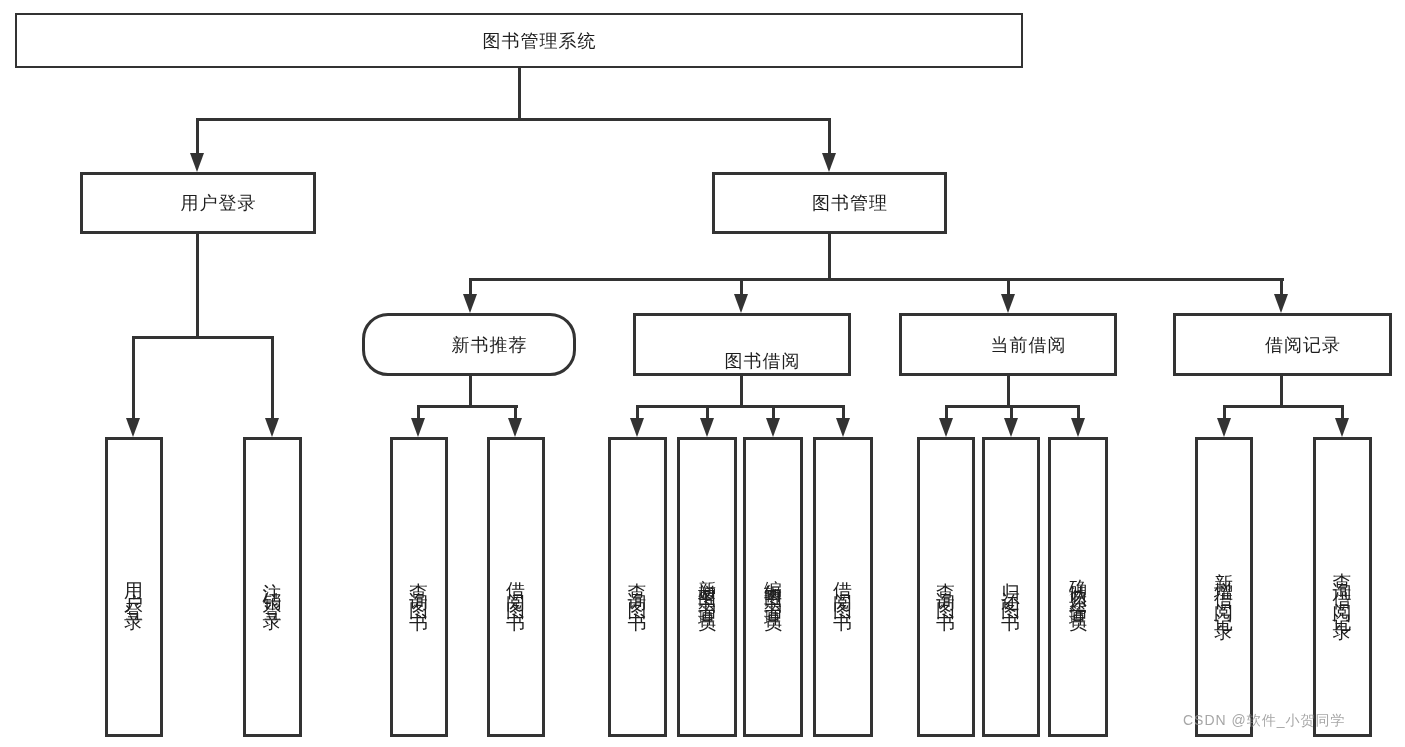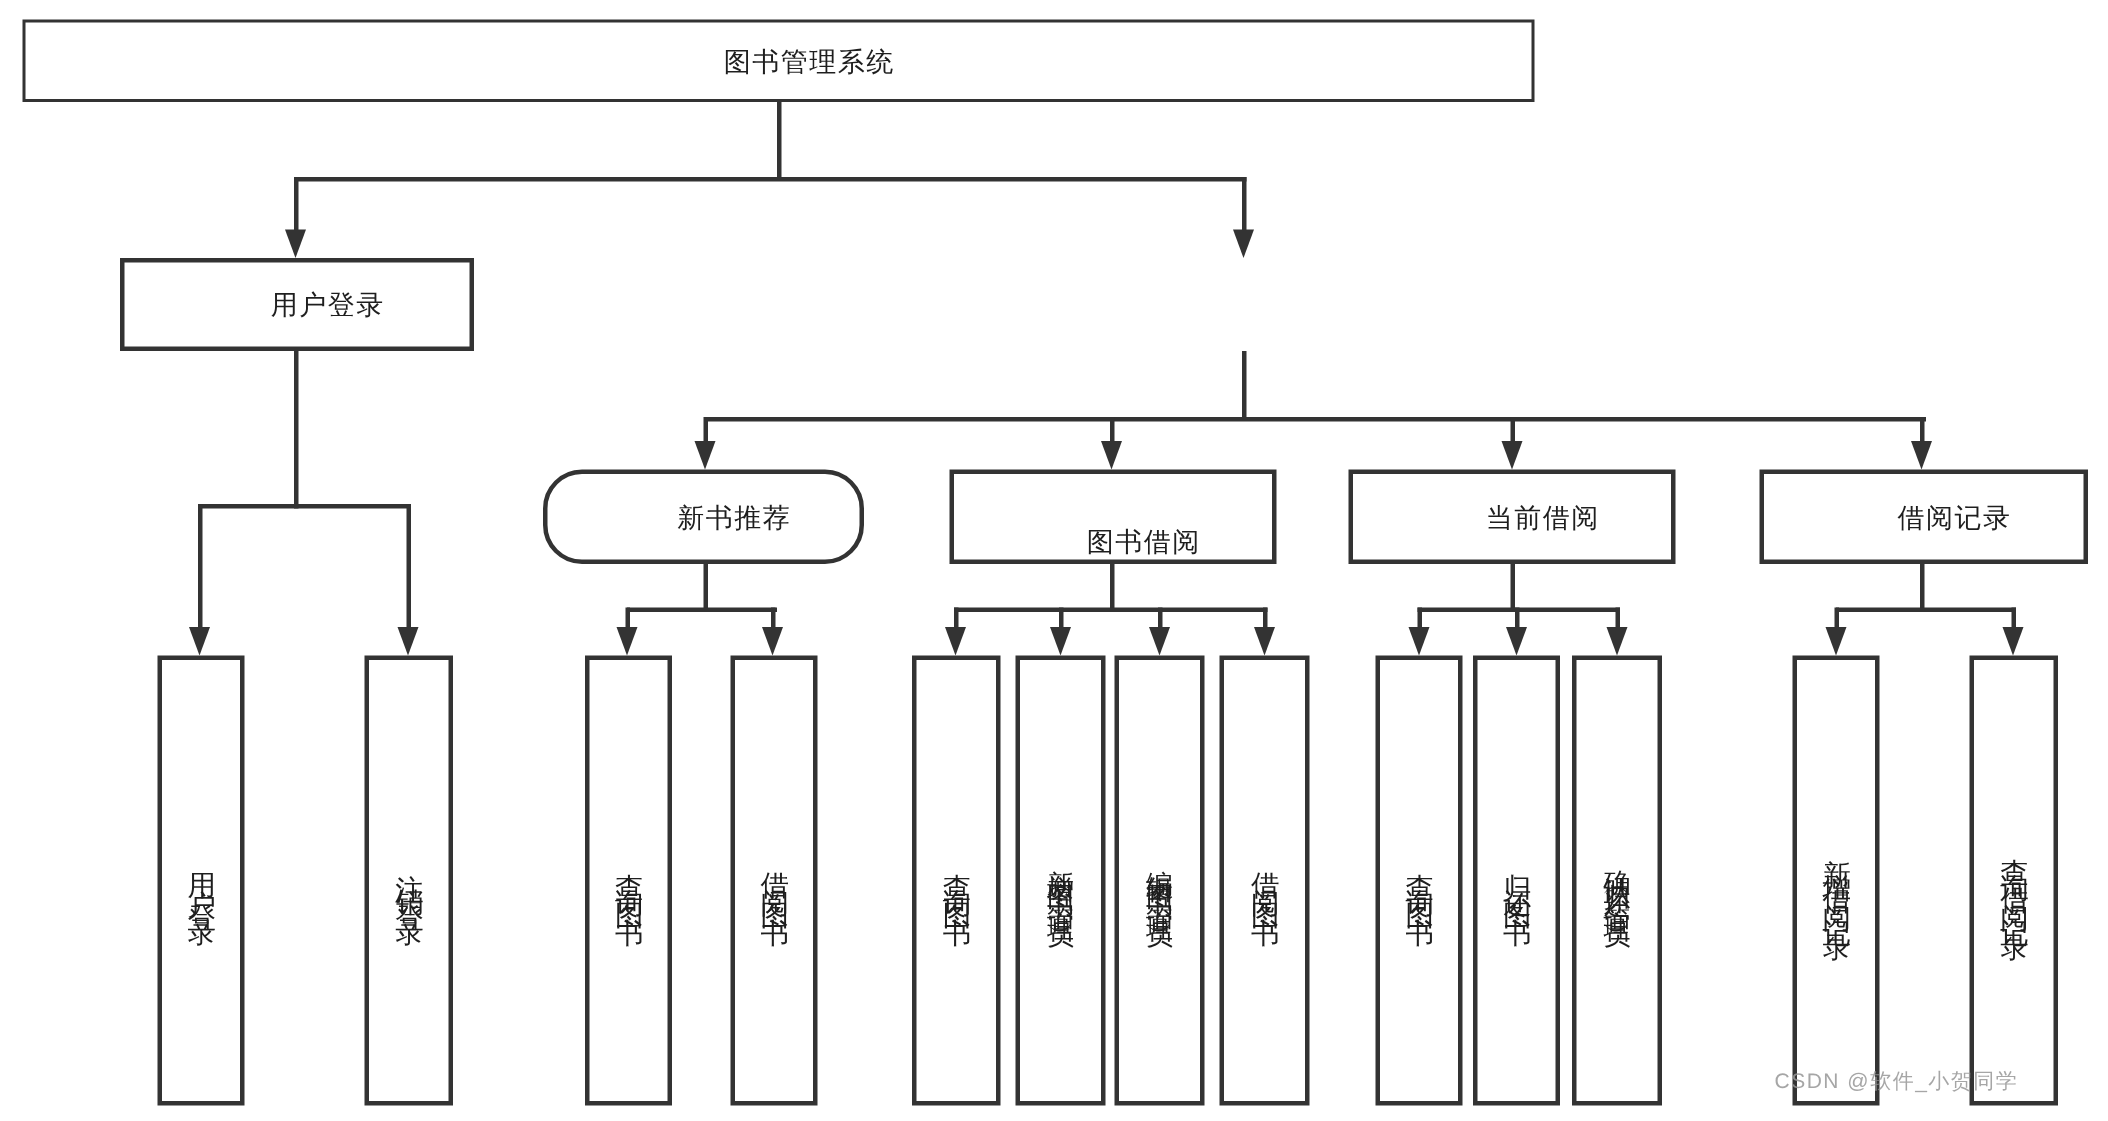--- a/index.html
+++ b/index.html
@@ -46,20 +46,23 @@
 <div id="stage">
 
   <div class="node root" style="left:15px;top:13px;width:1008px;height:55px;">
     <span class="hlabel">图书管理系统</span>
   </div>
 
   <div class="node" style="left:80px;top:172px;width:236px;height:62px;">
     <span class="hlabel">用户登录</span>
   </div>
 
+  <div class="node" style="left:712px;top:172px;width:235px;height:62px;">
+    <span class="hlabel">图书管理</span>
+  </div>
 
   <div class="node" style="left:362px;top:313px;width:214px;height:63px;border-radius:26px;">
     <span class="hlabel">新书推荐</span>
   </div>
 
   <div class="node" style="left:633px;top:313px;width:218px;height:63px;align-items:flex-end;">
     <span class="hlabel">图书借阅</span>
   </div>
 
   <div class="node" style="left:1173px;top:313px;width:219px;height:63px;">

